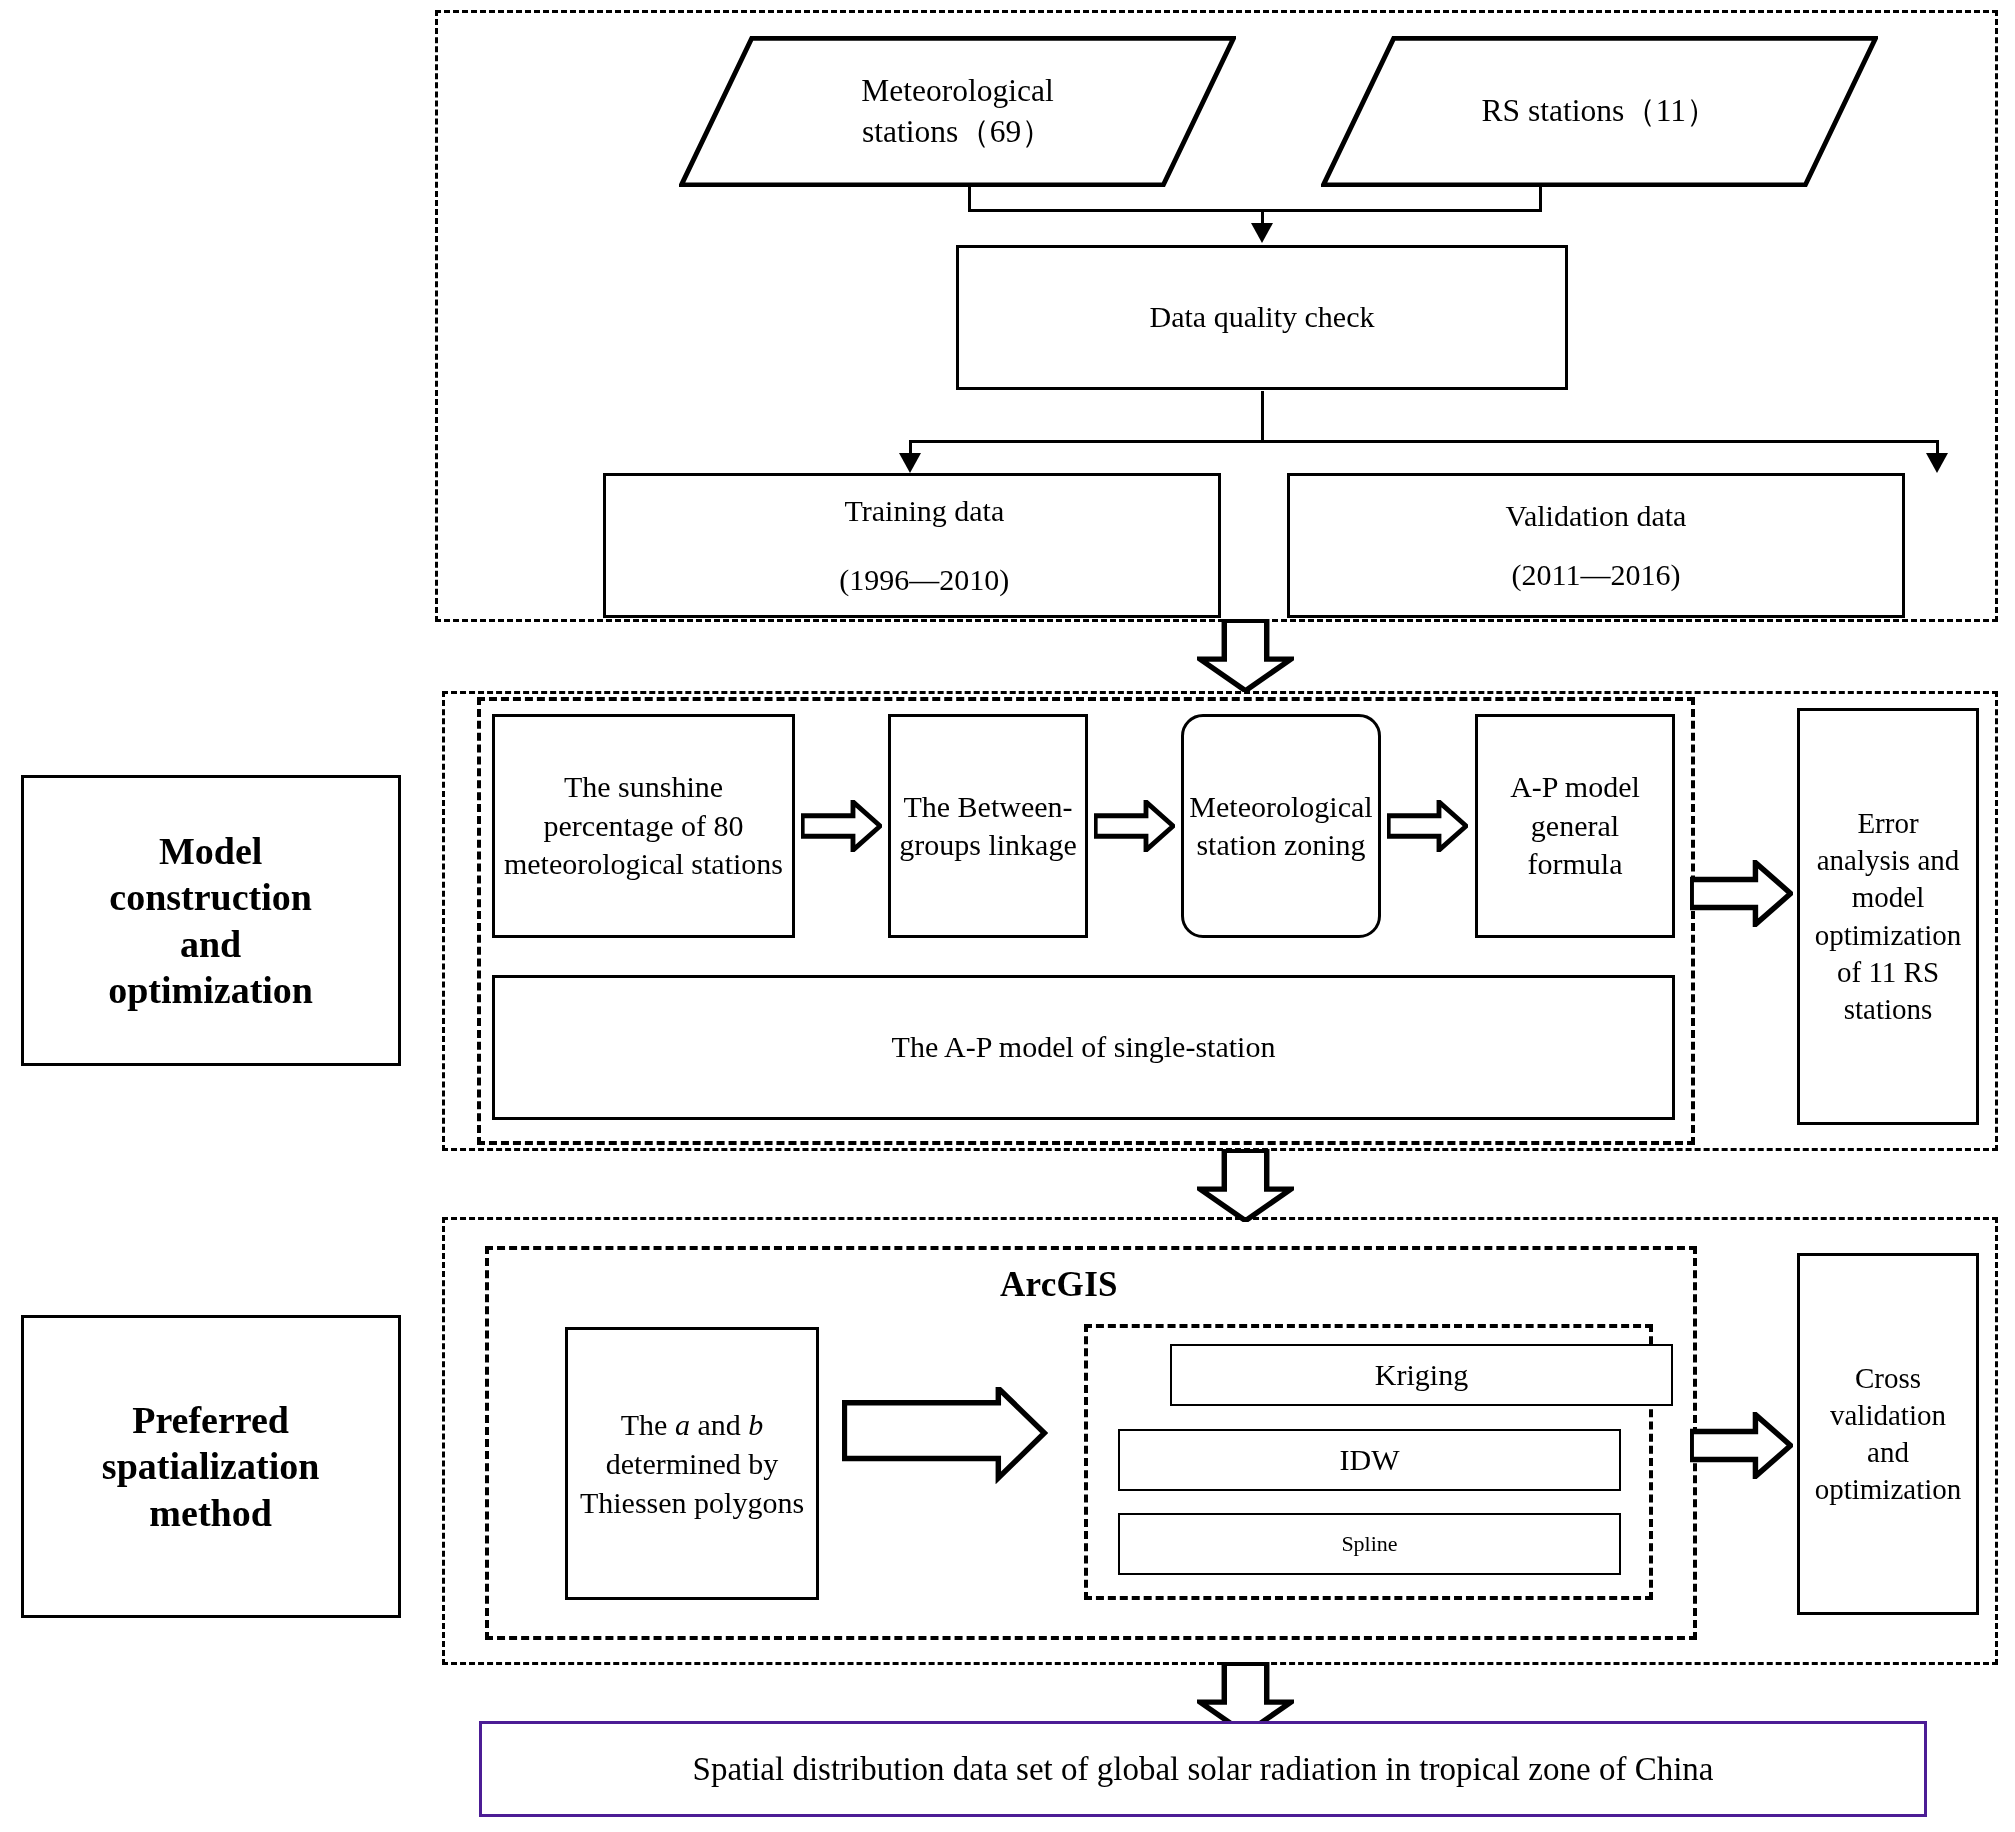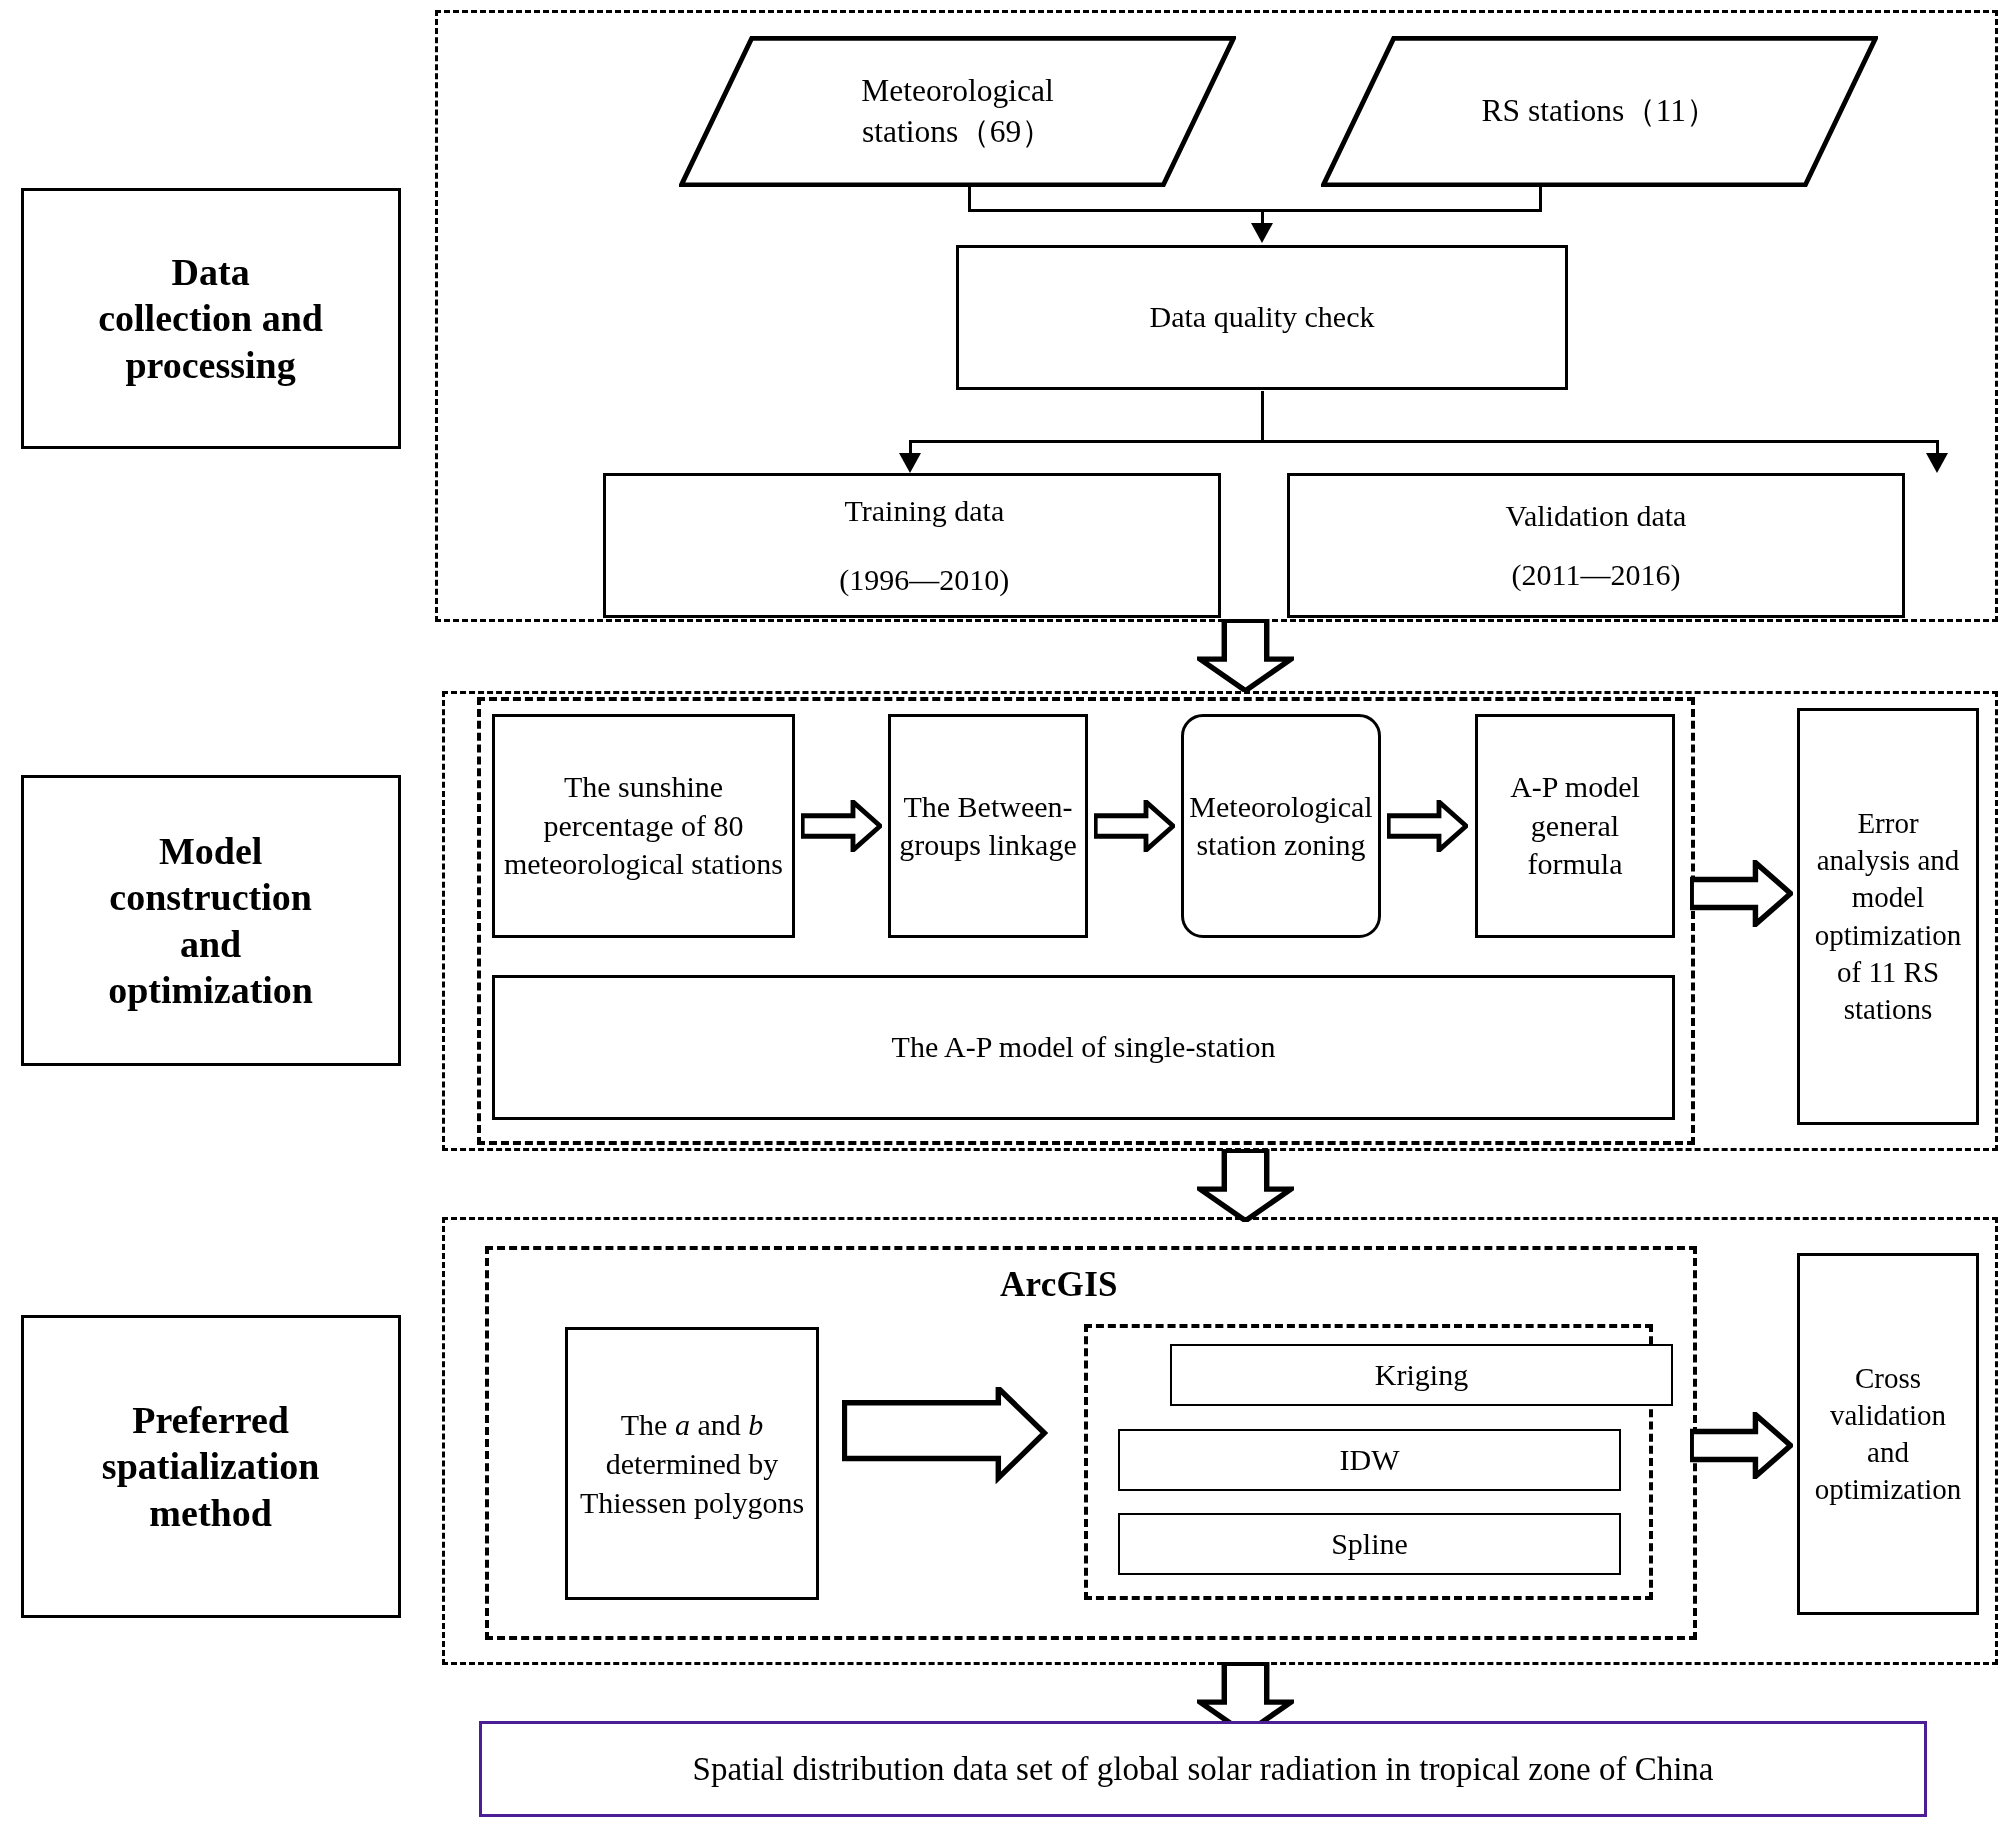--- a/index.html
+++ b/index.html
@@ -119,23 +119,20 @@
 
   .ital { font-style: italic; }
 </style>
 </head>
 <body>
 
 <div id="page">
 
   <div class="group-dashed" style="left:435px; top:9.7px; width:1563px; height:612px;"></div>
 
-  <div class="node stage-label" style="left:20.6px; top:188px; width:380px; height:261px; white-space:pre-line;">Data
-collection and
-processing</div>
 
   <div class="parallelogram" style="left:679px; top:36px; width:557px; height:151px;">
     <svg class="shape" viewBox="0 0 920 250" preserveAspectRatio="none">
       <polygon points="120,4 916,4 800,246 4,246" fill="#ffffff" stroke="#000000" stroke-width="8"></polygon>
     </svg>
     <div class="plabel" style="white-space:pre-line;">Meteorological
 stations（69）</div>
   </div>
 
   <div class="parallelogram" style="left:1321px; top:36px; width:557px; height:151px;">
@@ -244,21 +241,21 @@
       <polygon points="4,26 258,26 258,2 334,76 258,150 258,118 4,118" fill="#ffffff" stroke="#000000" stroke-width="9"></polygon>
     </svg>
   </div>
 
   <div class="group-dashed" style="left:1084px; top:1324px; width:569px; height:276px; border-width:4.2px;"></div>
 
   <div class="node box thin" style="left:1170px; top:1344px; width:503px; height:62px; font-size:30px;">Kriging</div>
 
   <div class="node box thin" style="left:1118px; top:1429px; width:503px; height:62px; font-size:30px;">IDW</div>
 
-  <div class="node box thin" style="left:1118px; top:1513px; width:503px; height:62px; font-size:30px;">Spline</div>
+  <div class="node box thin" style="left:1118px; top:1513px; width:503px; height:62px; font-size:22px;">Spline</div>
 
   <div class="blockarrow" style="left:1690px; top:1412px; width:103px; height:67px;">
     <svg width="103" height="67" viewBox="0 0 170 110">
       <polygon points="2,32 108,32 108,4 166,55 108,106 108,78 2,78" fill="#ffffff" stroke="#000000" stroke-width="9"></polygon>
     </svg>
   </div>
 
   <div class="node box" style="left:1797px; top:1253px; width:182px; height:362px; font-size:29px;">Cross validation and optimization</div>
 
   <div class="blockarrow" style="left:1197px; top:1662px; width:97px; height:73px;">

